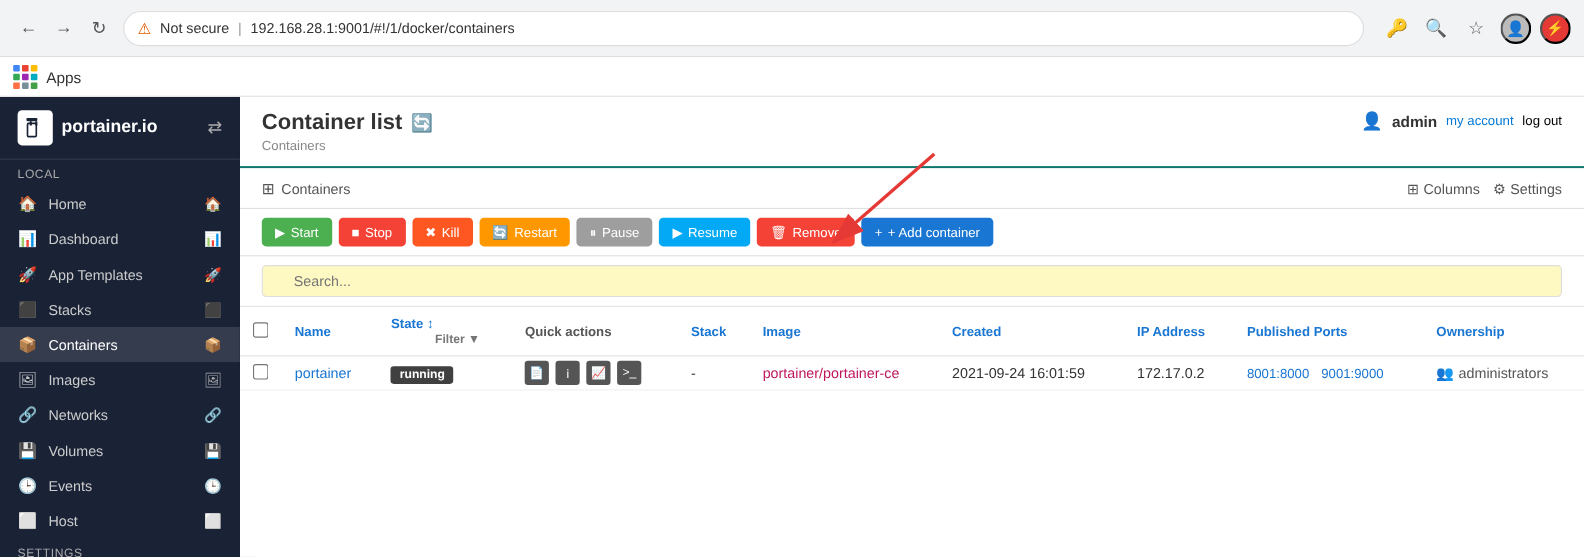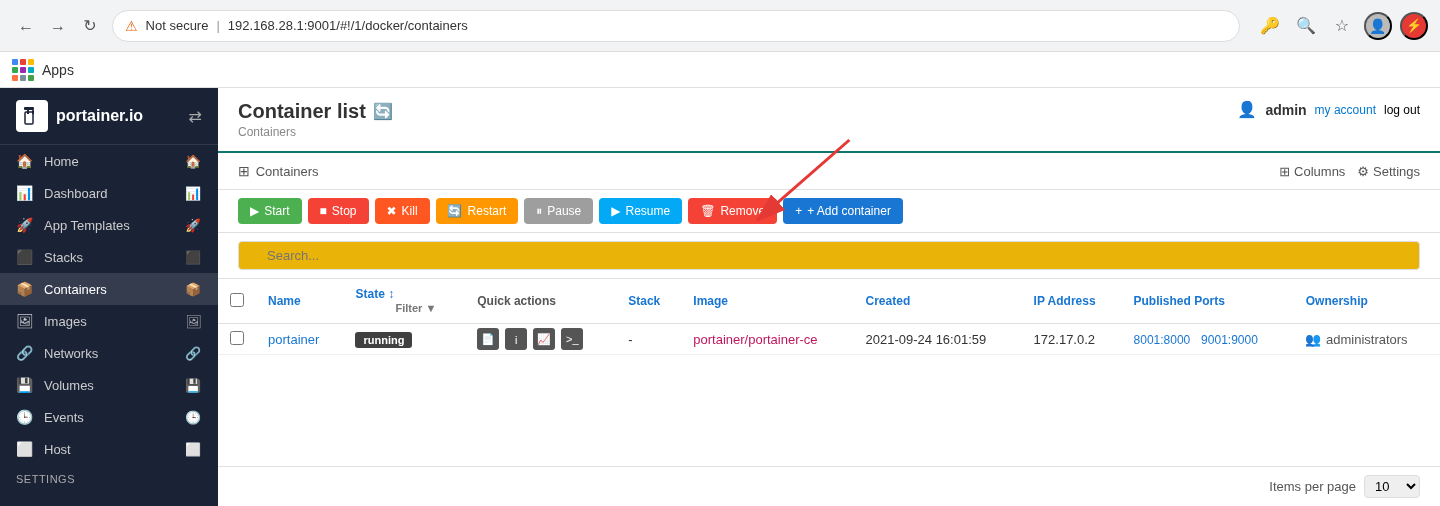--- a/index.html
+++ b/index.html
@@ -253,21 +253,21 @@
       padding: 8px 20px;
       border-bottom: 1px solid #e0e0e0;
     }
     .search-input {
       width: 100%;
       padding: 6px 1px 6px 28px;
       border: 1px solid #ddd;
       border-radius: 4px;
       font-size: 13px;
       color: #555;
-      background: #eab308;
+      background: #fef9c3;
       position: relative;
     }
     .search-wrapper {
       position: relative;
     }
     .search-icon {
       position: absolute;
       left: 8px;
       top: 50%;
       transform: translateY(-50%);
@@ -398,20 +398,23 @@
           <rect x="3" y="2" width="10" height="3" rx="1" fill="#1a2236"></rect>
           <rect x="4" y="7" width="8" height="12" rx="1" fill="none" stroke="#1a2236" stroke-width="1.5"></rect>
           <rect x="6" y="5" width="2" height="4" rx="0.5" fill="#1a2236"></rect>
           <rect x="11" y="5" width="2" height="4" rx="0.5" fill="#1a2236"></rect>
         </svg>
       </div>
       <span class="logo-text">portainer.io</span>
       <span class="logo-switch">⇄</span>
     </div>
 
+    <div class="sidebar-section-label">
+      <span>LOCAL</span>
+    </div>
 
     <div class="sidebar-item">
       <span class="sidebar-item-icon">🏠</span>
       <span class="sidebar-item-label">Home</span>
       <span class="sidebar-item-icon-right">🏠</span>
     </div>
     <div class="sidebar-item">
       <span class="sidebar-item-icon">📊</span>
       <span class="sidebar-item-label">Dashboard</span>
       <span class="sidebar-item-icon-right">📊</span>
@@ -603,24 +606,15 @@
               <div class="ownership-cell">
                 <span>👥</span>
                 <span>administrators</span>
               </div>
             </td>
           </tr>
         </tbody>
       </table>
     </div>
 
-    <div class="table-footer">
-      <span>Items per page</span>
-      <select class="items-per-page-select">
-        <option>10</option>
-        <option>25</option>
-        <option>50</option>
-        <option>100</option>
-      </select>
-    </div>
 
   </div>
 </div>
 
 </body></html>

